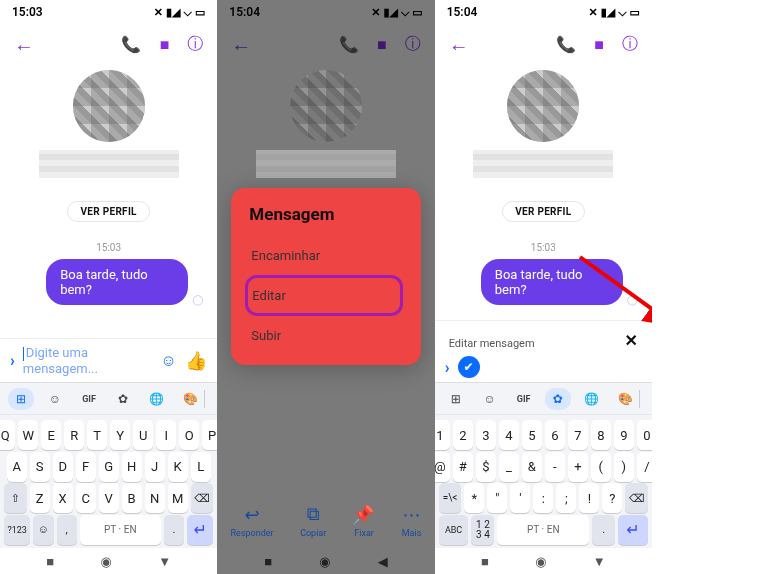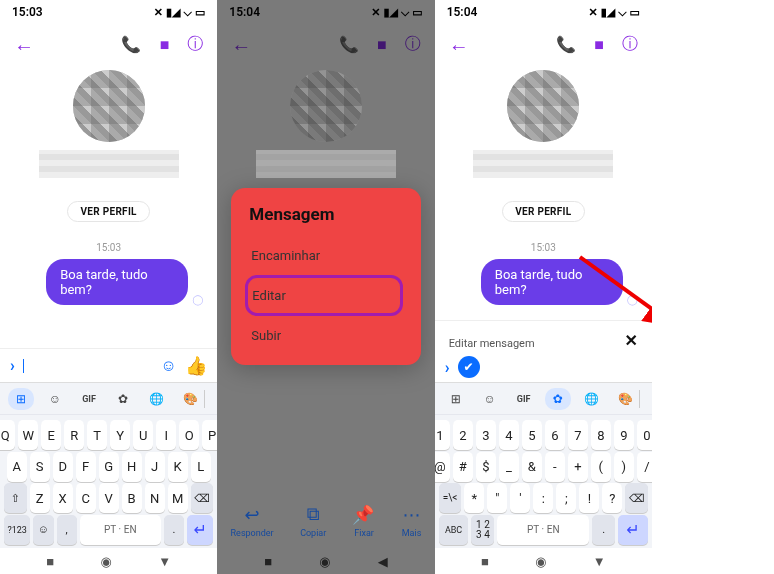--- a/index.html
+++ b/index.html
@@ -117,21 +117,21 @@
       <span class="verperfil">VER PERFIL</span>
     </div>
     <div class="timestamp">15:03</div>
     <div class="bubble-row">
       <span class="bubble">Boa tarde, tudo bem?</span>
       <span class="sentmark">◯</span>
     </div>
 
     <div class="compose">
       <span class="chev">›</span>
-      <span class="input"><span class="cursor"></span></span>
+      <span class="input"><span class="cursor"></span><span style="color:#7aa6ff">Digite uma mensagem...</span></span>
       <span class="smile">☺</span>
       <span class="thumb">👍</span>
     </div>
 
     <div class="kbd">
       <div class="toolbar">
         <div class="left">
           <span class="tb active">⊞</span>
           <span class="tb">☺</span>
           <span class="tb" style="font-size:9px;font-weight:700;">GIF</span>

